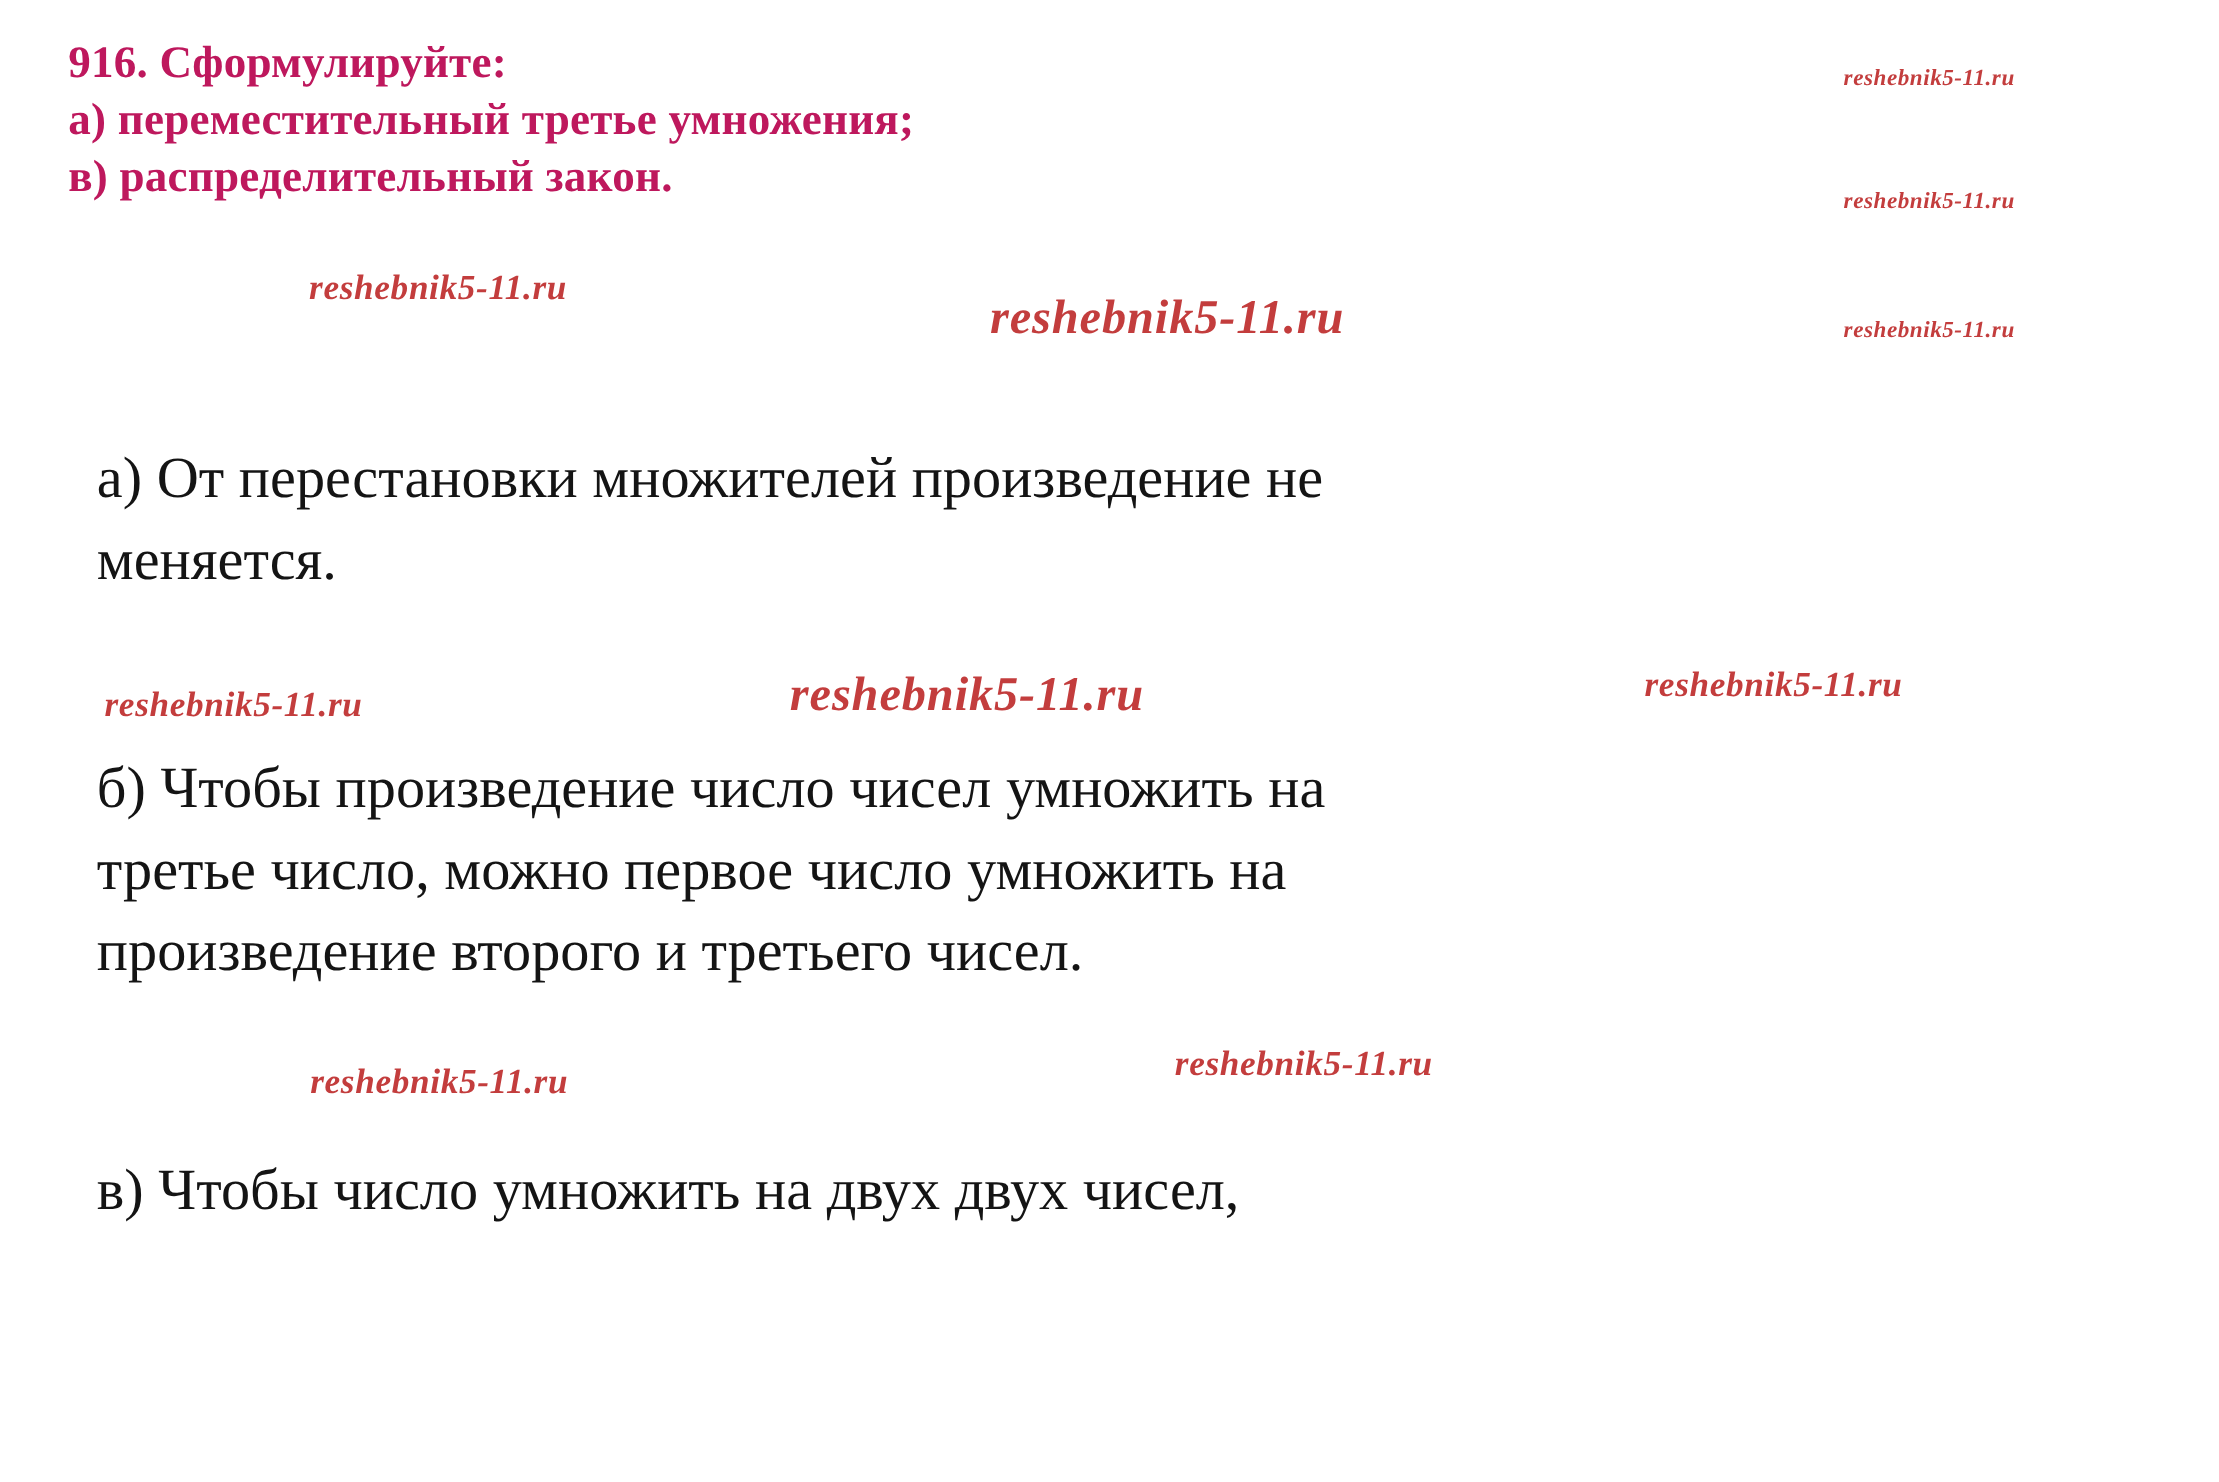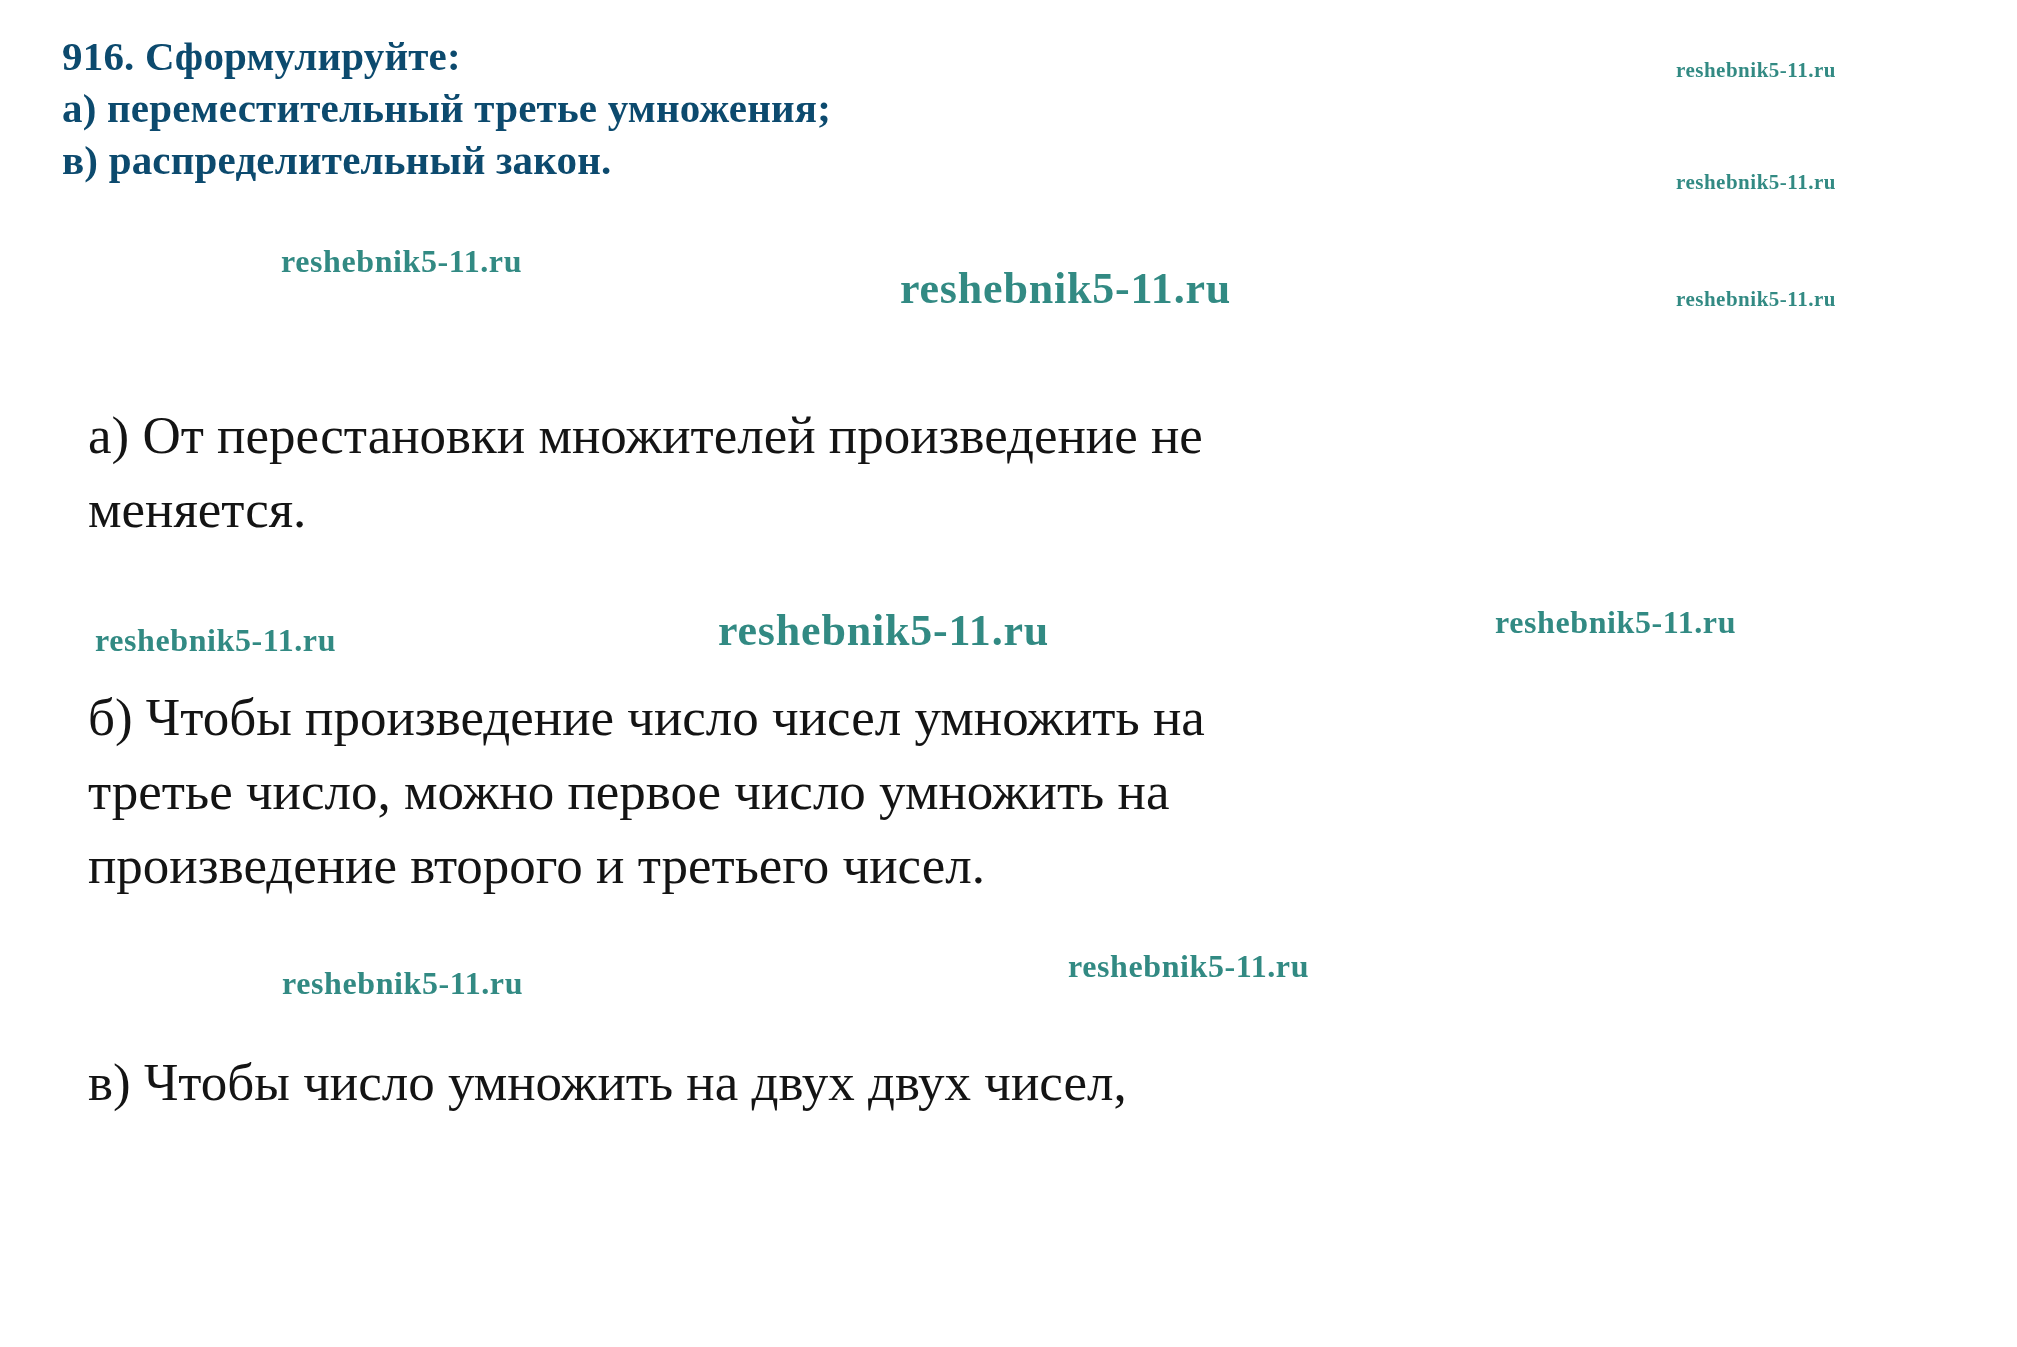--- a/index.html
+++ b/index.html
@@ -22,21 +22,21 @@
     left: 62px;
     top: 30px;
     width: 1400px;
   }
   .task-line {
     font-family: "Liberation Serif", serif;
     font-weight: bold;
     font-size: 41px;
     line-height: 52px;
     letter-spacing: 0.2px;
-    color: #0c4a6e;
+    color: #be185d;
     white-space: nowrap;
   }
 
   
   .answer-block {
     position: absolute;
     left: 56px;
     width: 1820px;
   }
   .answer-line {
@@ -50,26 +50,27 @@
   }
   #answer-a { top: 398px; }
   #answer-b { top: 680px; }
   #answer-v { top: 1045px; }
 
   
   .wm {
     position: absolute;
     font-family: "Liberation Serif", serif;
     font-weight: bold;
-    color: #0f766e;
+    color: #b91c1c;
     opacity: 0.85;
     white-space: nowrap;
     text-shadow: 1px 1px 0 #ffffff;
     pointer-events: none;
     user-select: none;
+    font-style: italic;
   }
   .wm-sm { font-size: 21px; letter-spacing: 0.5px; }
   .wm-md { font-size: 32px; letter-spacing: 0.6px; }
   .wm-lg { font-size: 44px; letter-spacing: 0.8px; }
 
   .wm-1 { left: 1676px; top: 58px; }
   .wm-2 { left: 1676px; top: 170px; }
   .wm-3 { left: 1676px; top: 287px; }
   .wm-4 { left: 281px; top: 243px; }
   .wm-5 { left: 900px; top: 263px; }

